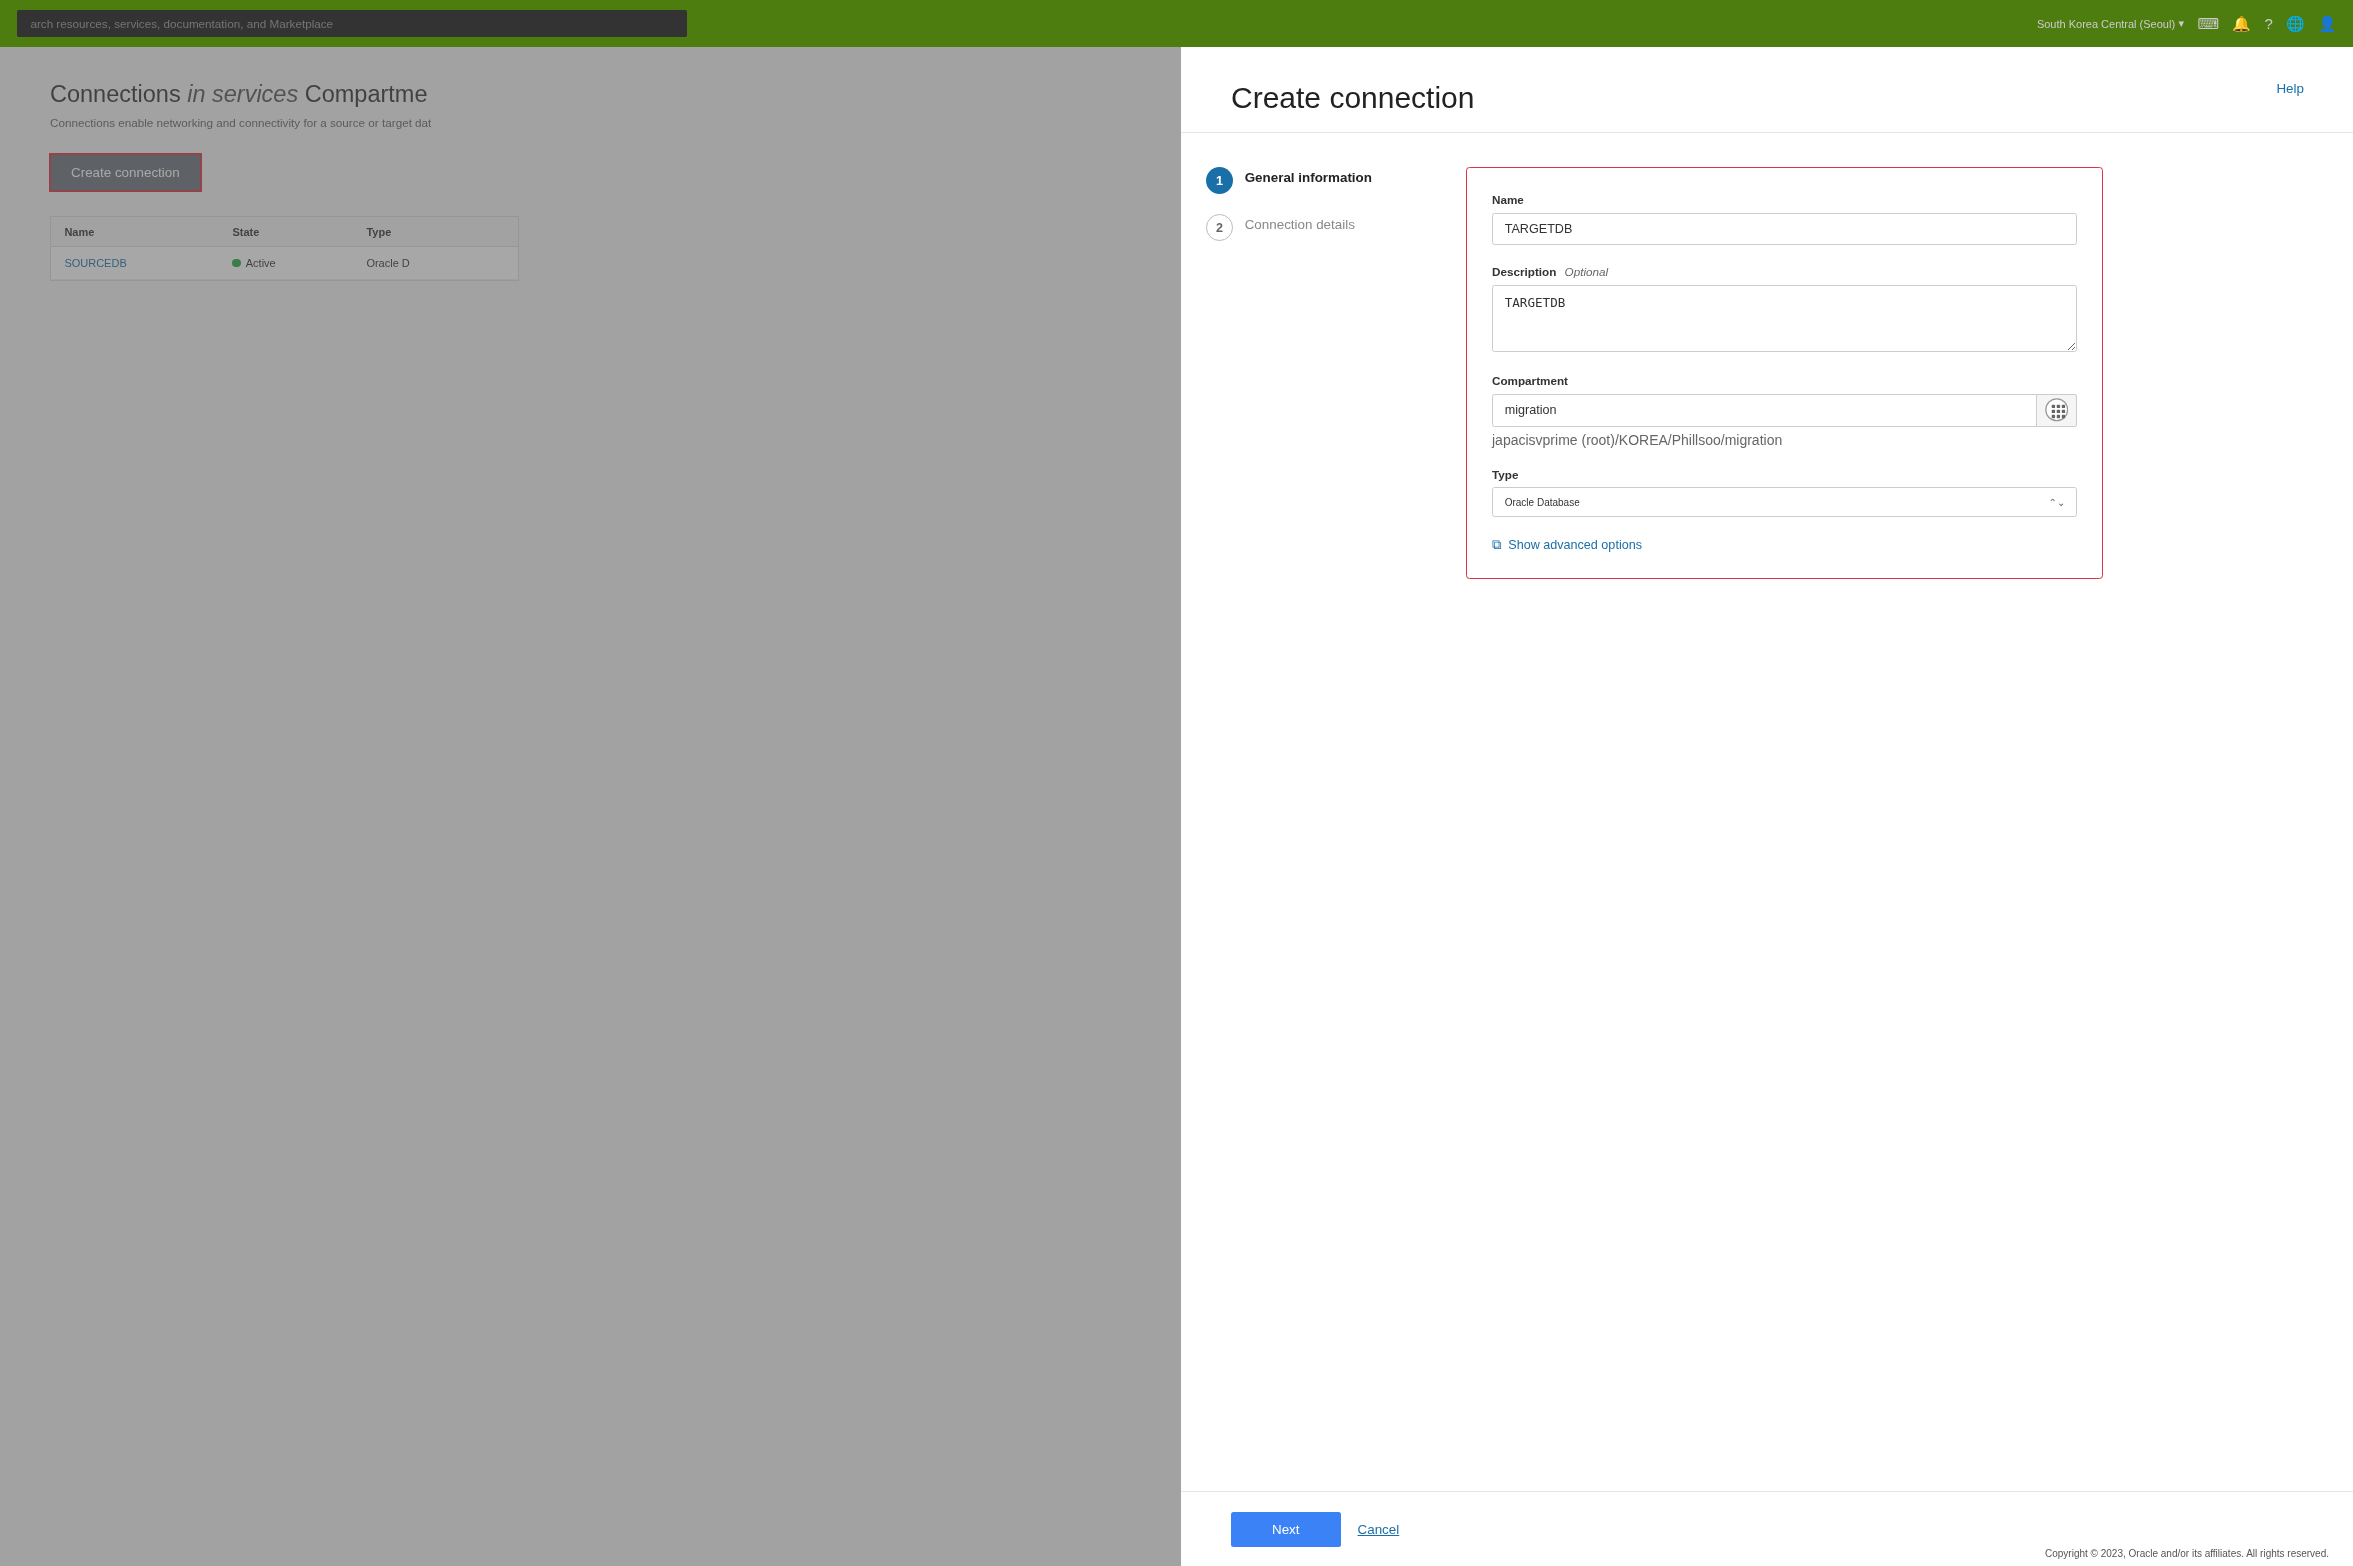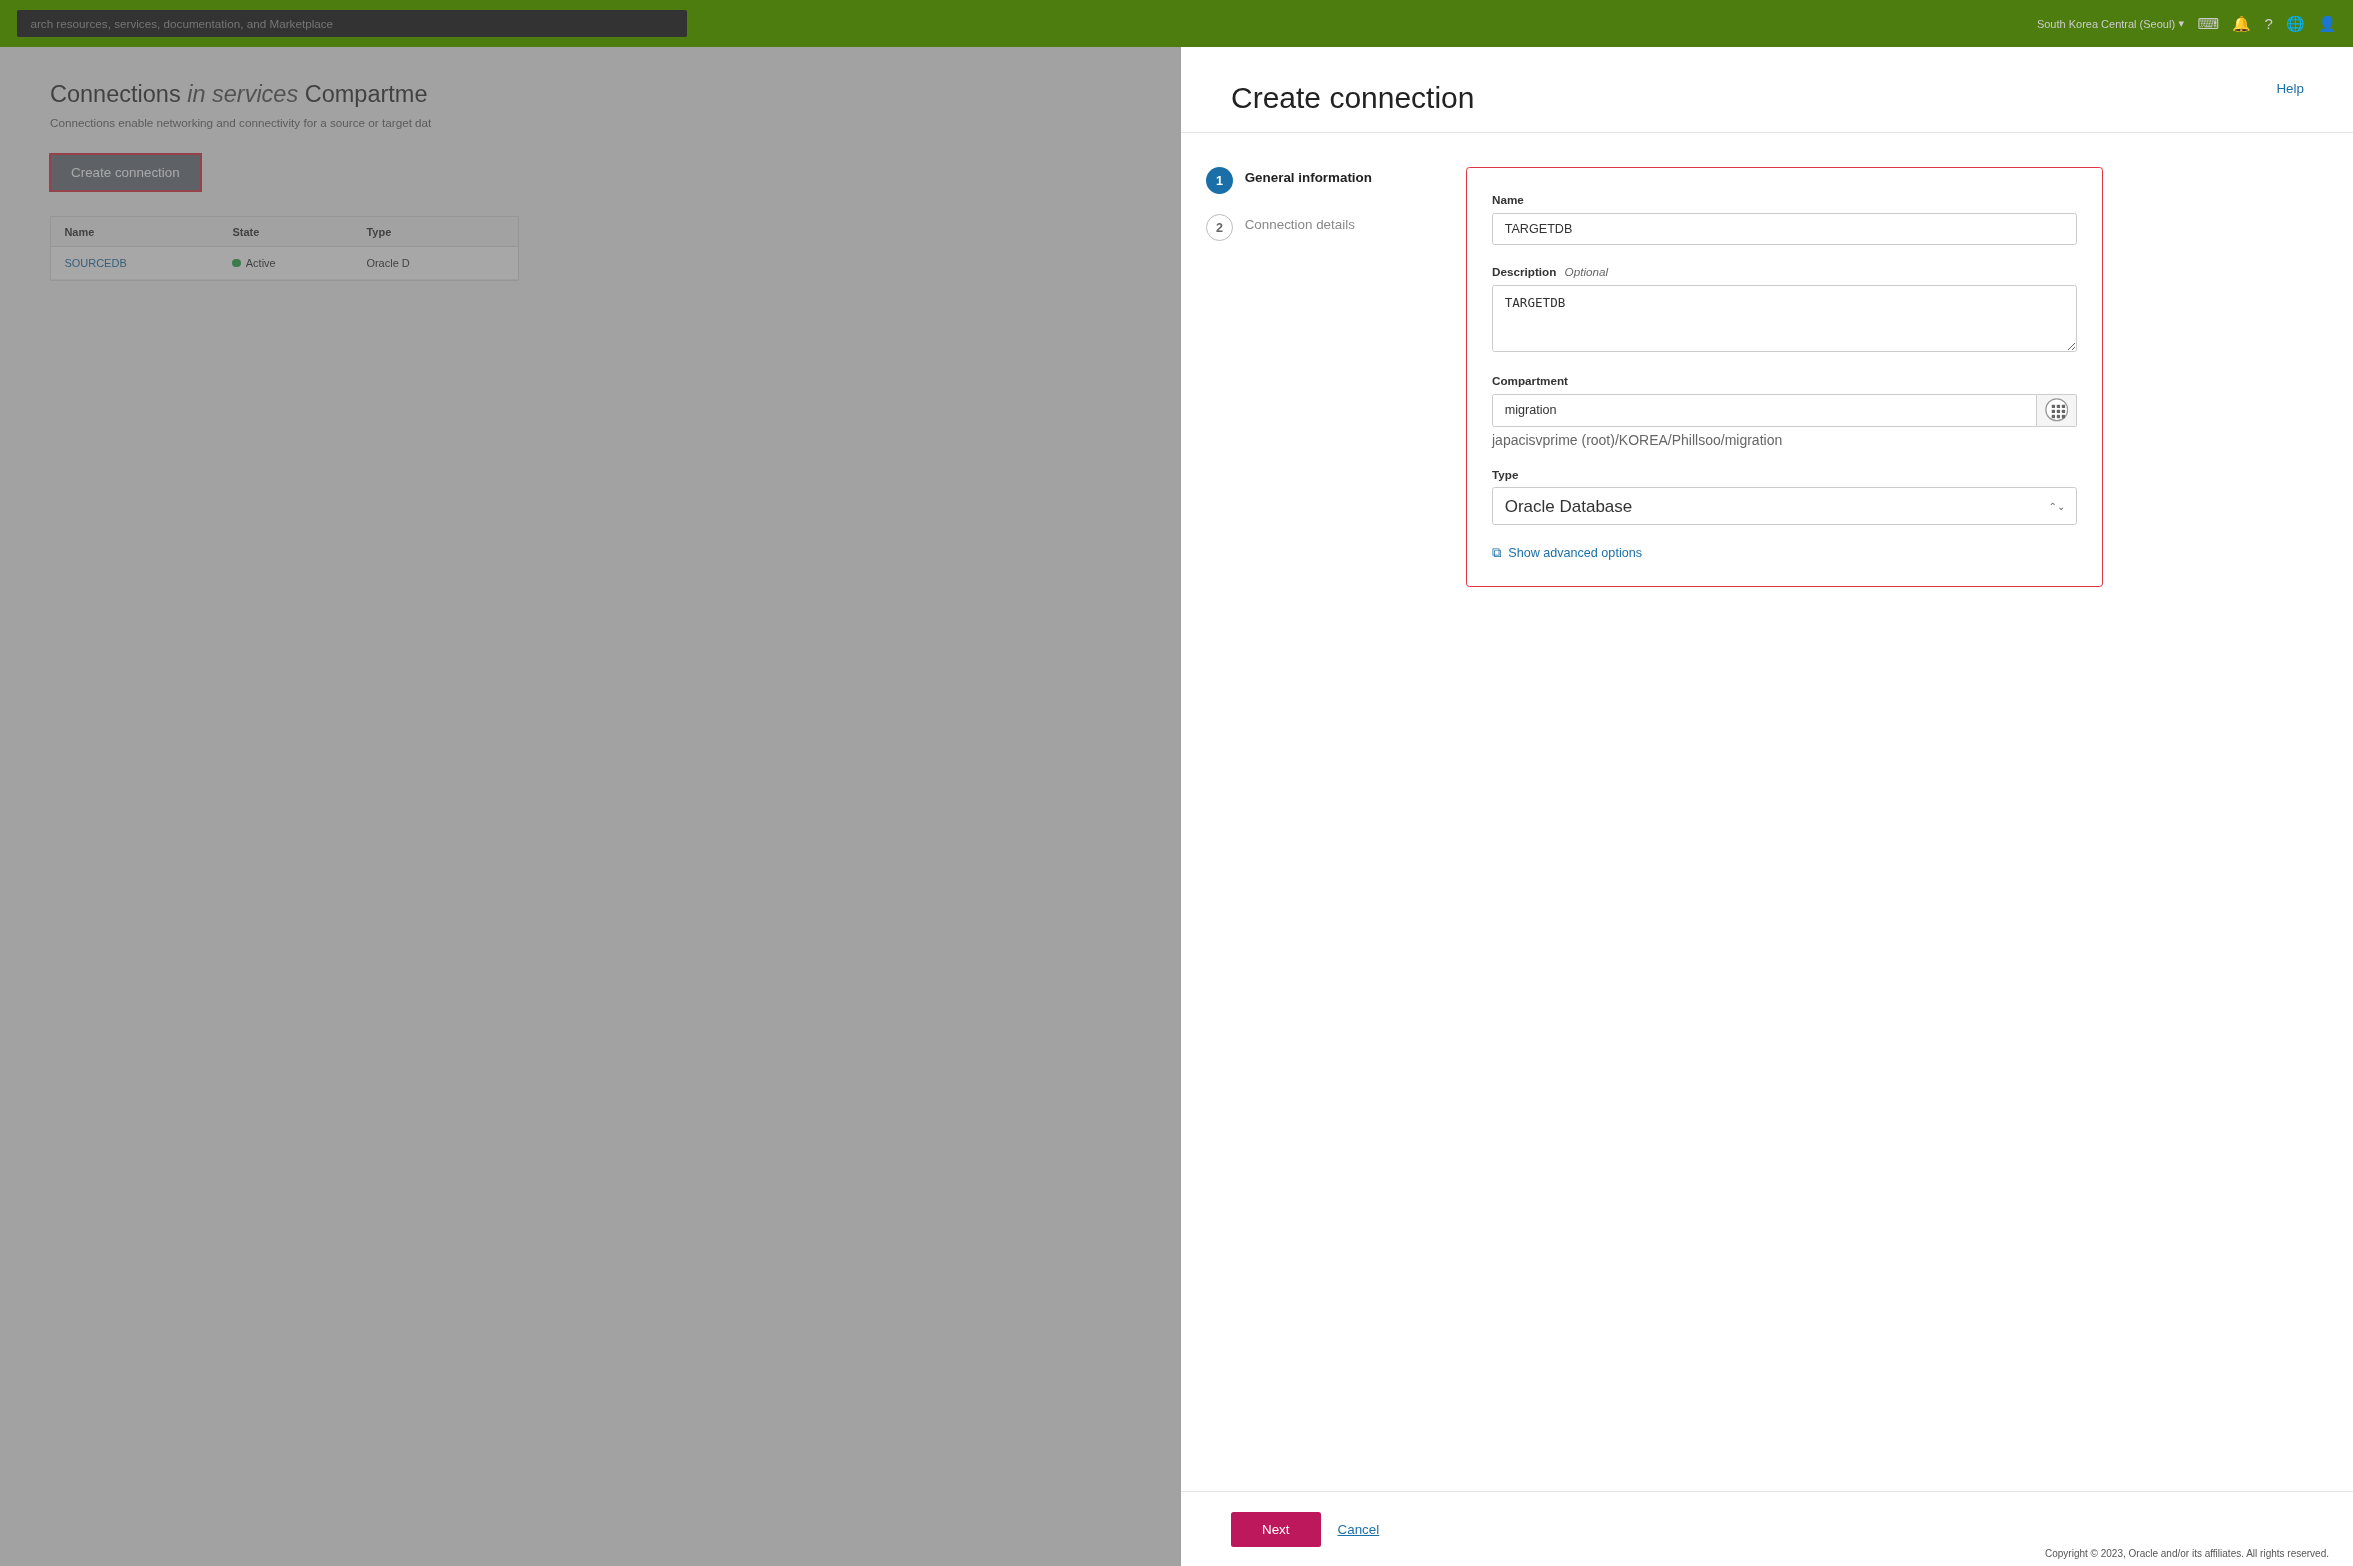--- a/index.html
+++ b/index.html
@@ -303,21 +303,21 @@
       color: #666;
       margin-top: 5px;
     }
 
     
     .form-select {
       width: 100%;
       padding: 8.4px 11.7px;
       border: 0.8px solid #ccc;
       border-radius: 2.5px;
-      font-size: 17px;
+      font-size: 10px;
       color: #333;
       background: white;
       appearance: none;
       cursor: pointer;
       outline: none;
     }
     .select-wrapper {
       position: relative;
     }
     .select-wrapper::after {
@@ -348,24 +348,24 @@
 
     
     .panel-footer {
       padding: 20px 50px;
       display: flex;
       align-items: center;
       gap: 17px;
       border-top: 0.8px solid #e5e5e5;
     }
     .btn-next {
-      background: #be185d;
+      background: #3b82f6;
       color: white;
       border: none;
-      padding: 10px 31px;
+      padding: 10px 41px;
       font-size: 13.4px;
       cursor: pointer;
       border-radius: 2.5px;
     }
     .btn-cancel {
       background: none;
       border: none;
       color: #1a6fa8;
       font-size: 13.4px;
       cursor: pointer;

